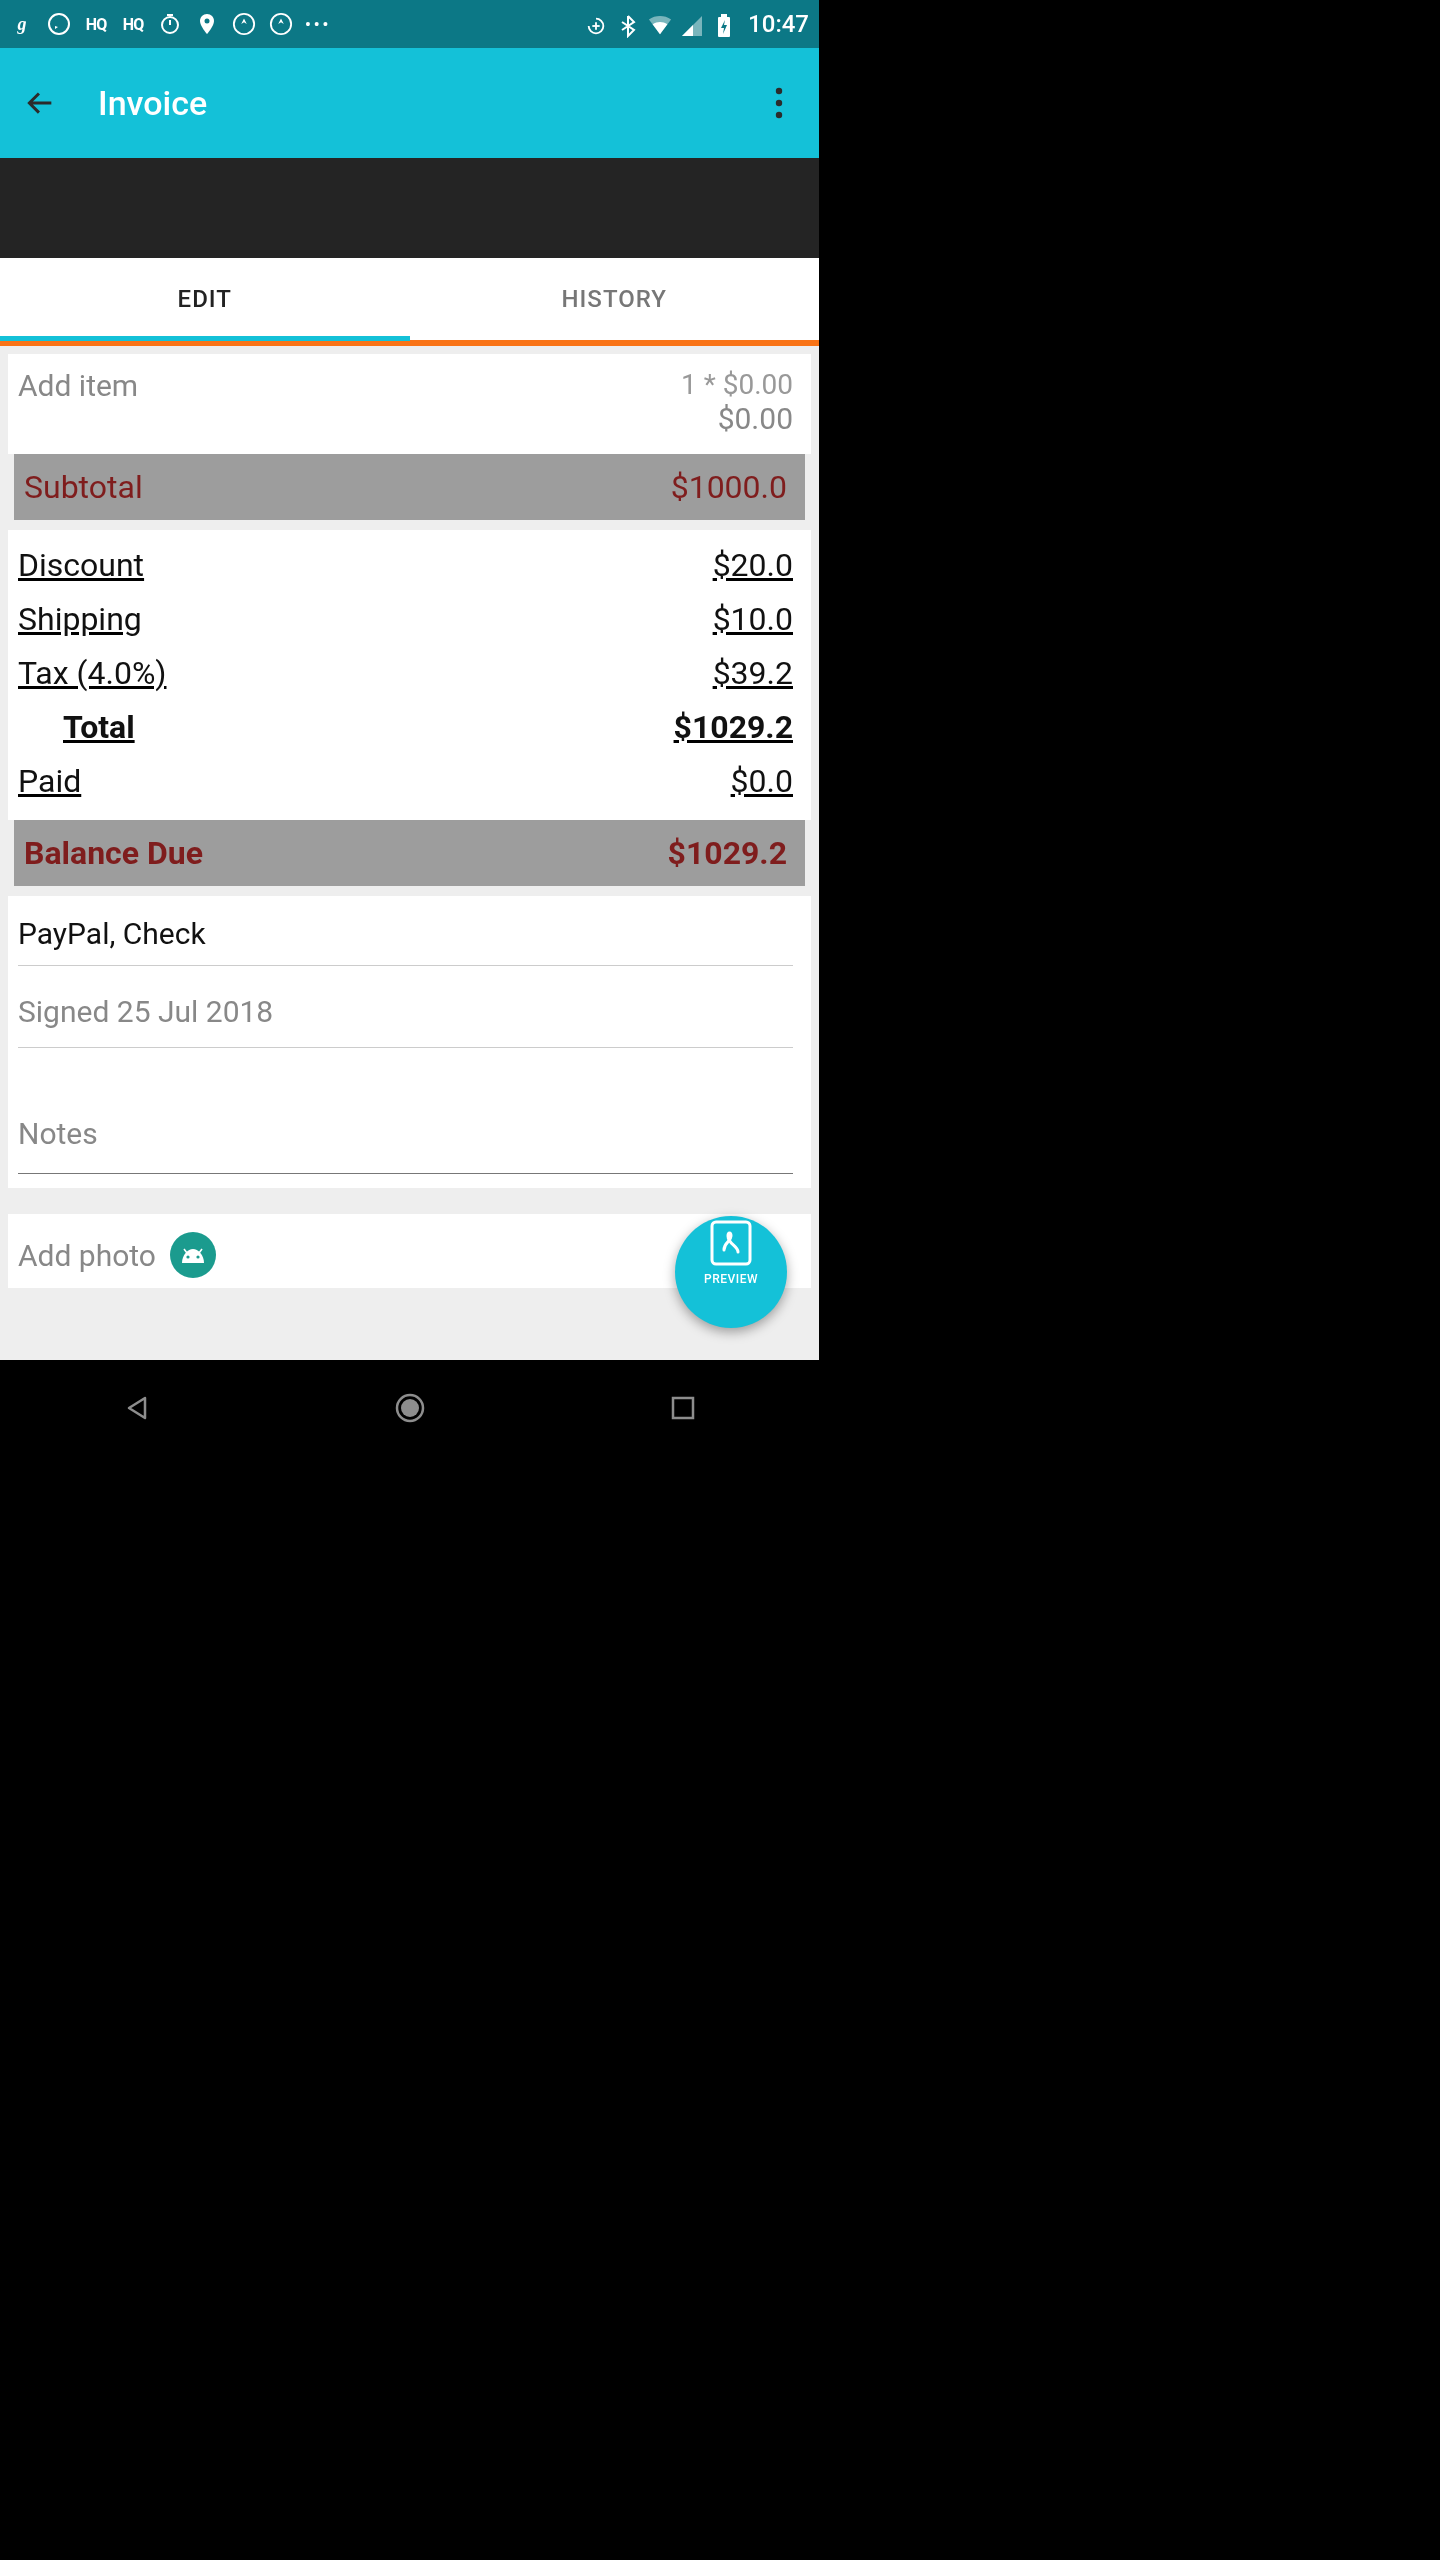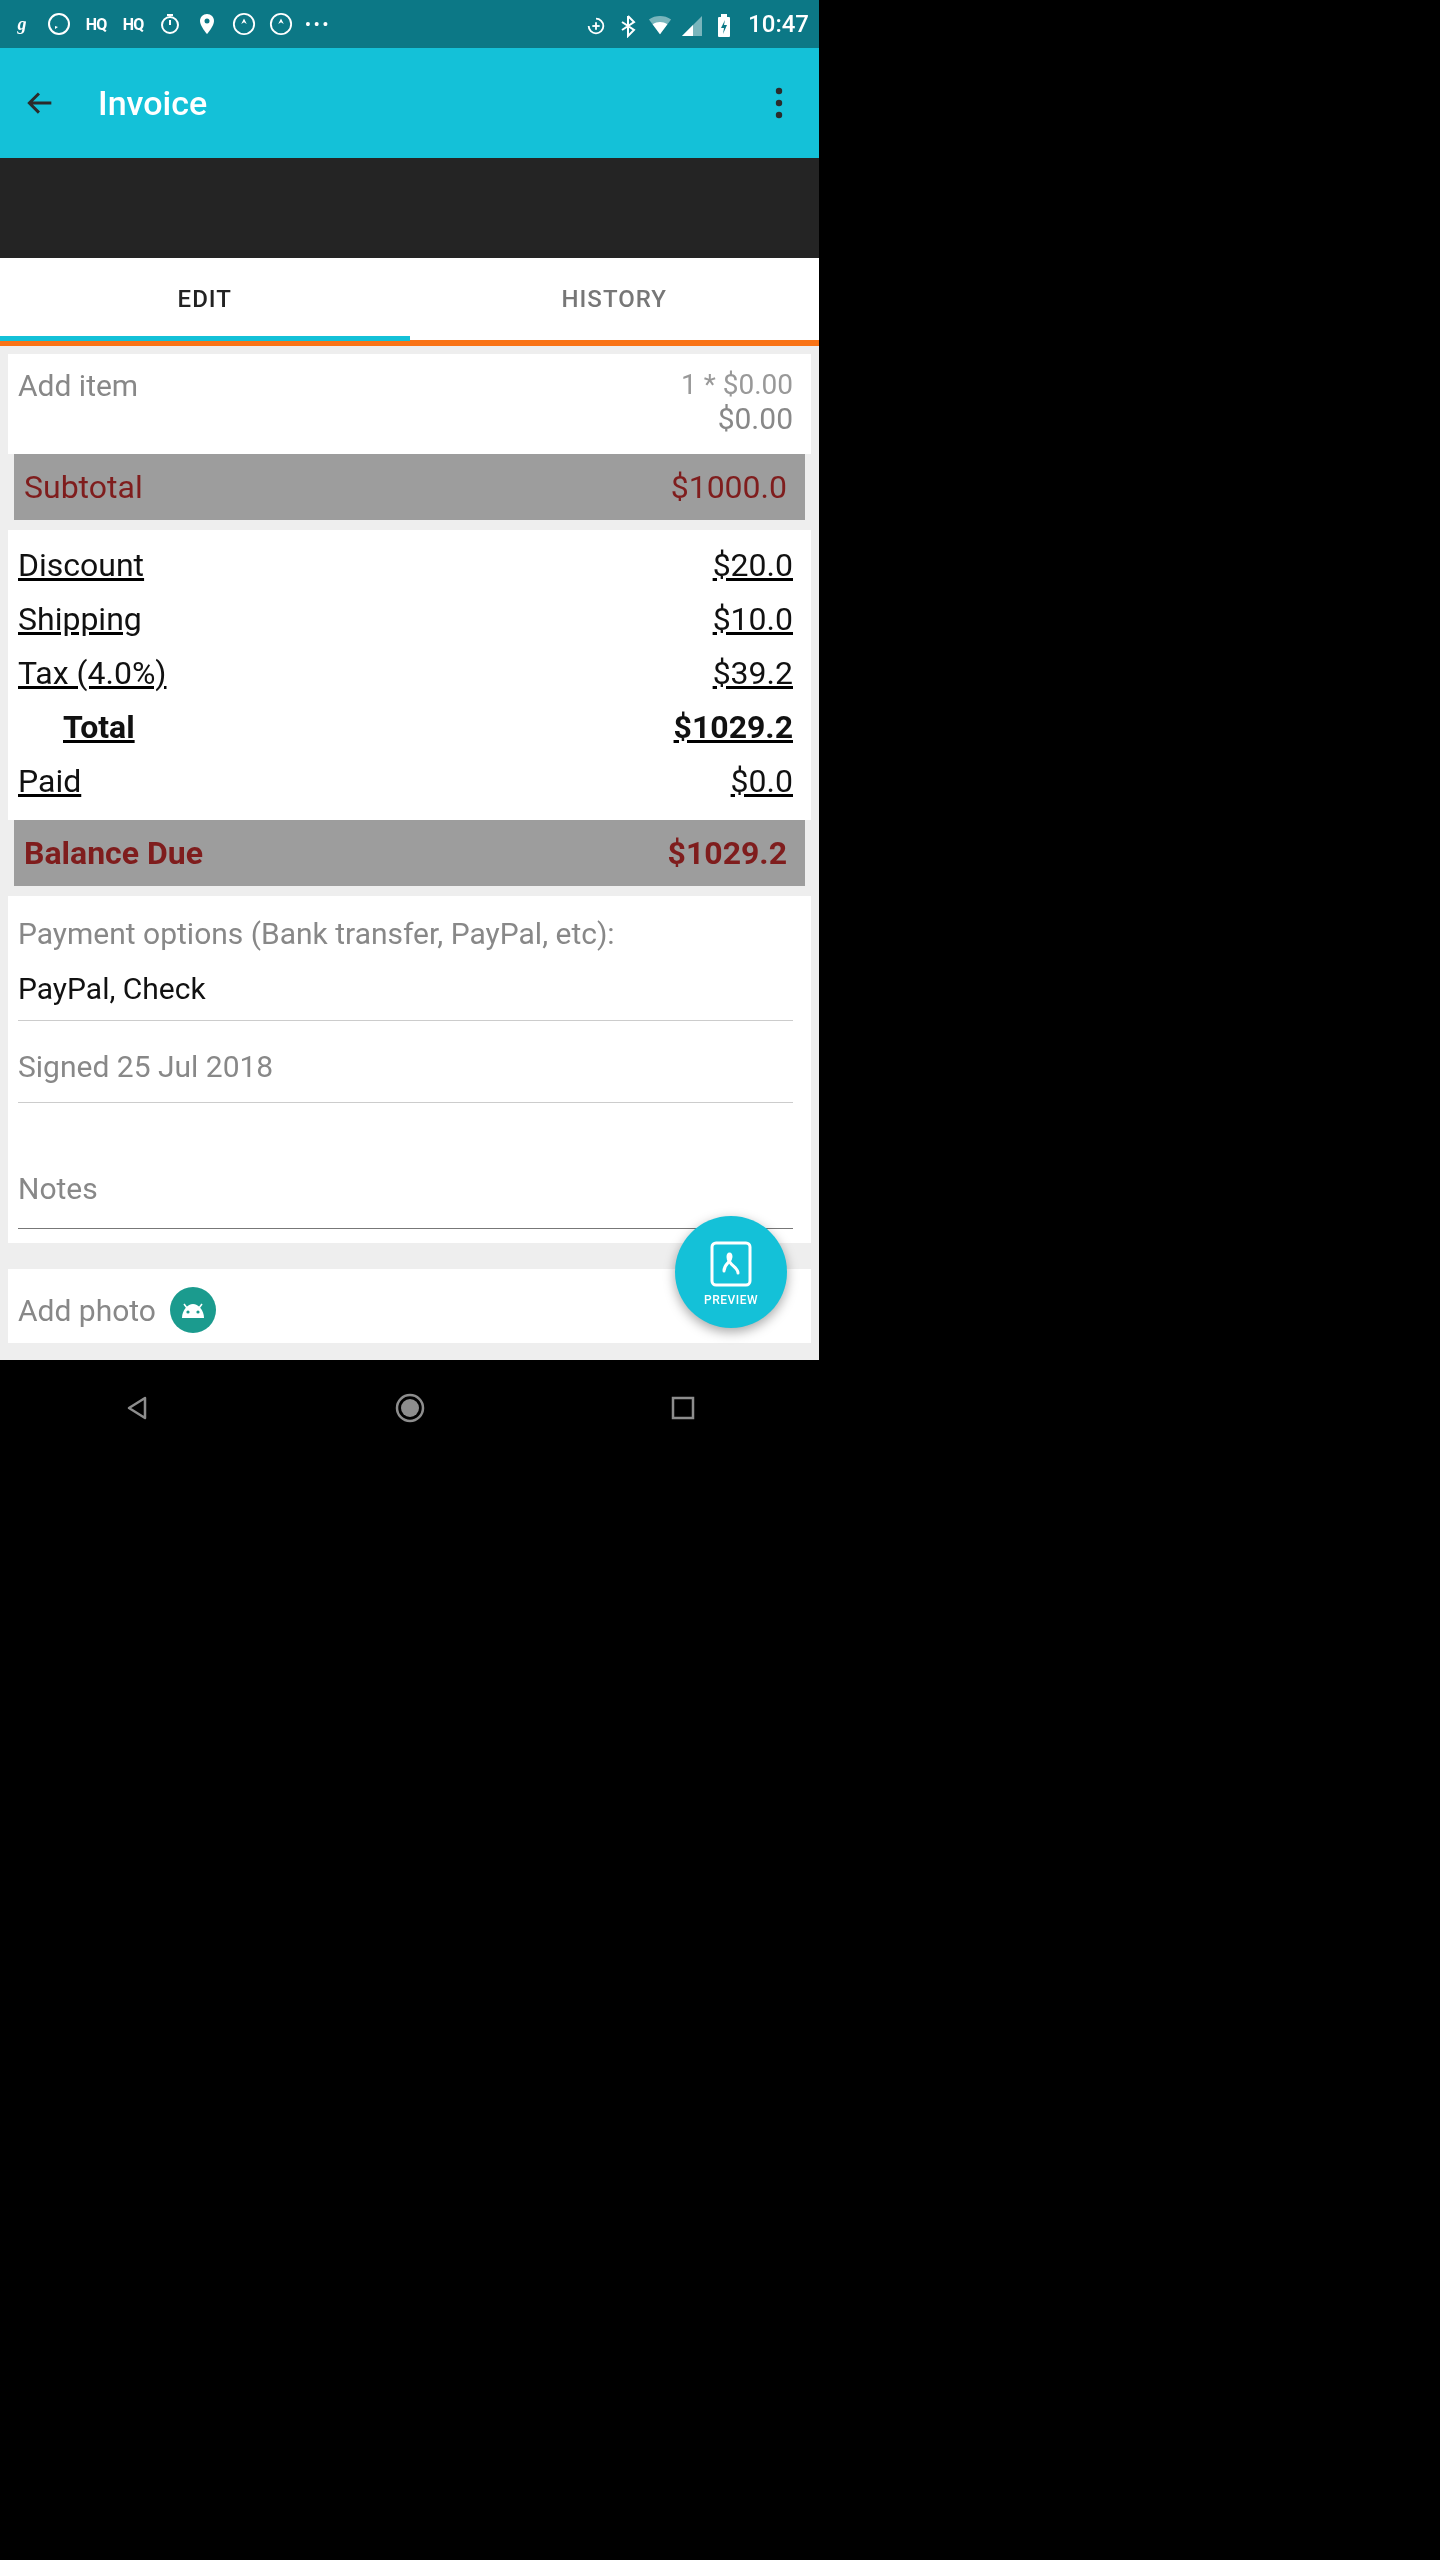--- a/index.html
+++ b/index.html
@@ -55,21 +55,21 @@
   .signed-row { font-size: 30px; color: #888; border-bottom: 1px solid #ccc; padding-bottom: 18px; }
   .notes-card { background: #fff; margin: 0 8px; padding: 60px 18px 14px 10px; }
   .notes-label { font-size: 30px; color: #888; border-bottom: 1px solid #777; padding-bottom: 22px; }
   
   
   .photo-card { background: #fff; margin: 26px 8px 0 8px; padding: 18px 18px 10px 10px; display: flex; align-items: center; gap: 14px; }
   .photo-label { font-size: 30px; color: #888; }
   .android-badge { width: 46px; height: 46px; border-radius: 50%; background: #1b9b8e; display: flex; align-items: center; justify-content: center; }
   
   
-  .fab { position: absolute; right: 32px; bottom: 128px; width: 112px; height: 112px; border-radius: 50%; background: #14c1d8; display: flex; flex-direction: column; align-items: center; justify-content: center; box-shadow: 0 4px 12px rgba(0,0,0,0.35); cursor: pointer; }
+  .fab { position: absolute; right: 32px; bottom: 128px; width: 112px; height: 112px; border-radius: 50%; background: #14c1d8; display: flex; flex-direction: column; align-items: center; box-shadow: 0 4px 12px rgba(0,0,0,0.35); cursor: pointer; }
   .fab-label { color: #fff; font-size: 12px; font-weight: 500; margin-top: 2px; letter-spacing: 0.5px; }
   
   
   .nav-bar { position: absolute; bottom: 0; left: 0; right: 0; height: 96px; background: #000; display: flex; align-items: center; justify-content: space-around; }
   .nav-btn { width: 60px; height: 60px; display: flex; align-items: center; justify-content: center; cursor: pointer; }
   
   
   .root { position: relative; width: 819px; height: 1456px; }
 </style>
 </head>
@@ -210,21 +210,20 @@
         <span>$0.0</span>
       </div>
     </div>
 
     <div class="grey-row bold" style="margin-top:0;">
       <span>Balance Due</span>
       <span>$1029.2</span>
     </div>
 
     <div class="text-card">
-      <div class="field-label">Payment options (Bank transfer, PayPal, etc):</div>
       <div class="field-value">PayPal, Check</div>
       <div class="signed-row">Signed 25 Jul 2018</div>
     </div>
 
     <div class="notes-card" style="margin-top:0;">
       <div class="notes-label">Notes</div>
     </div>
 
     <div class="photo-card">
       <span class="photo-label">Add photo</span>

